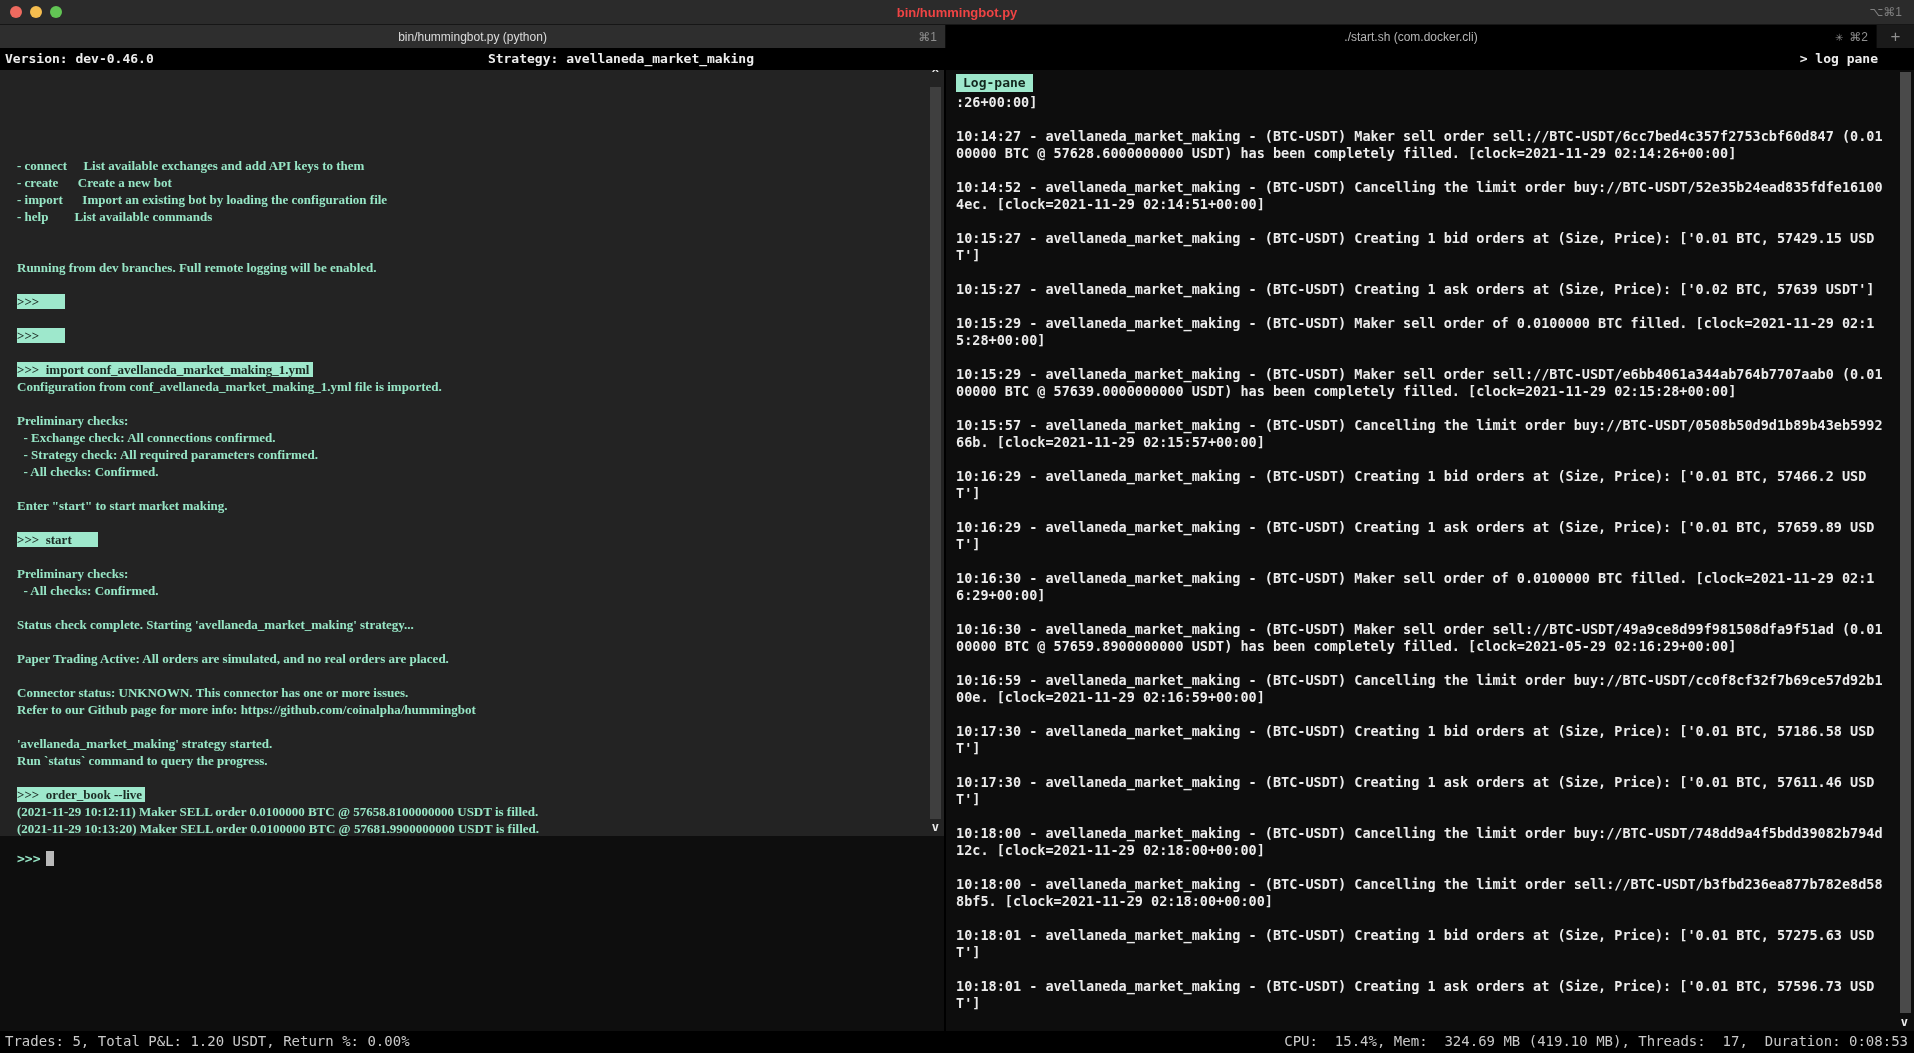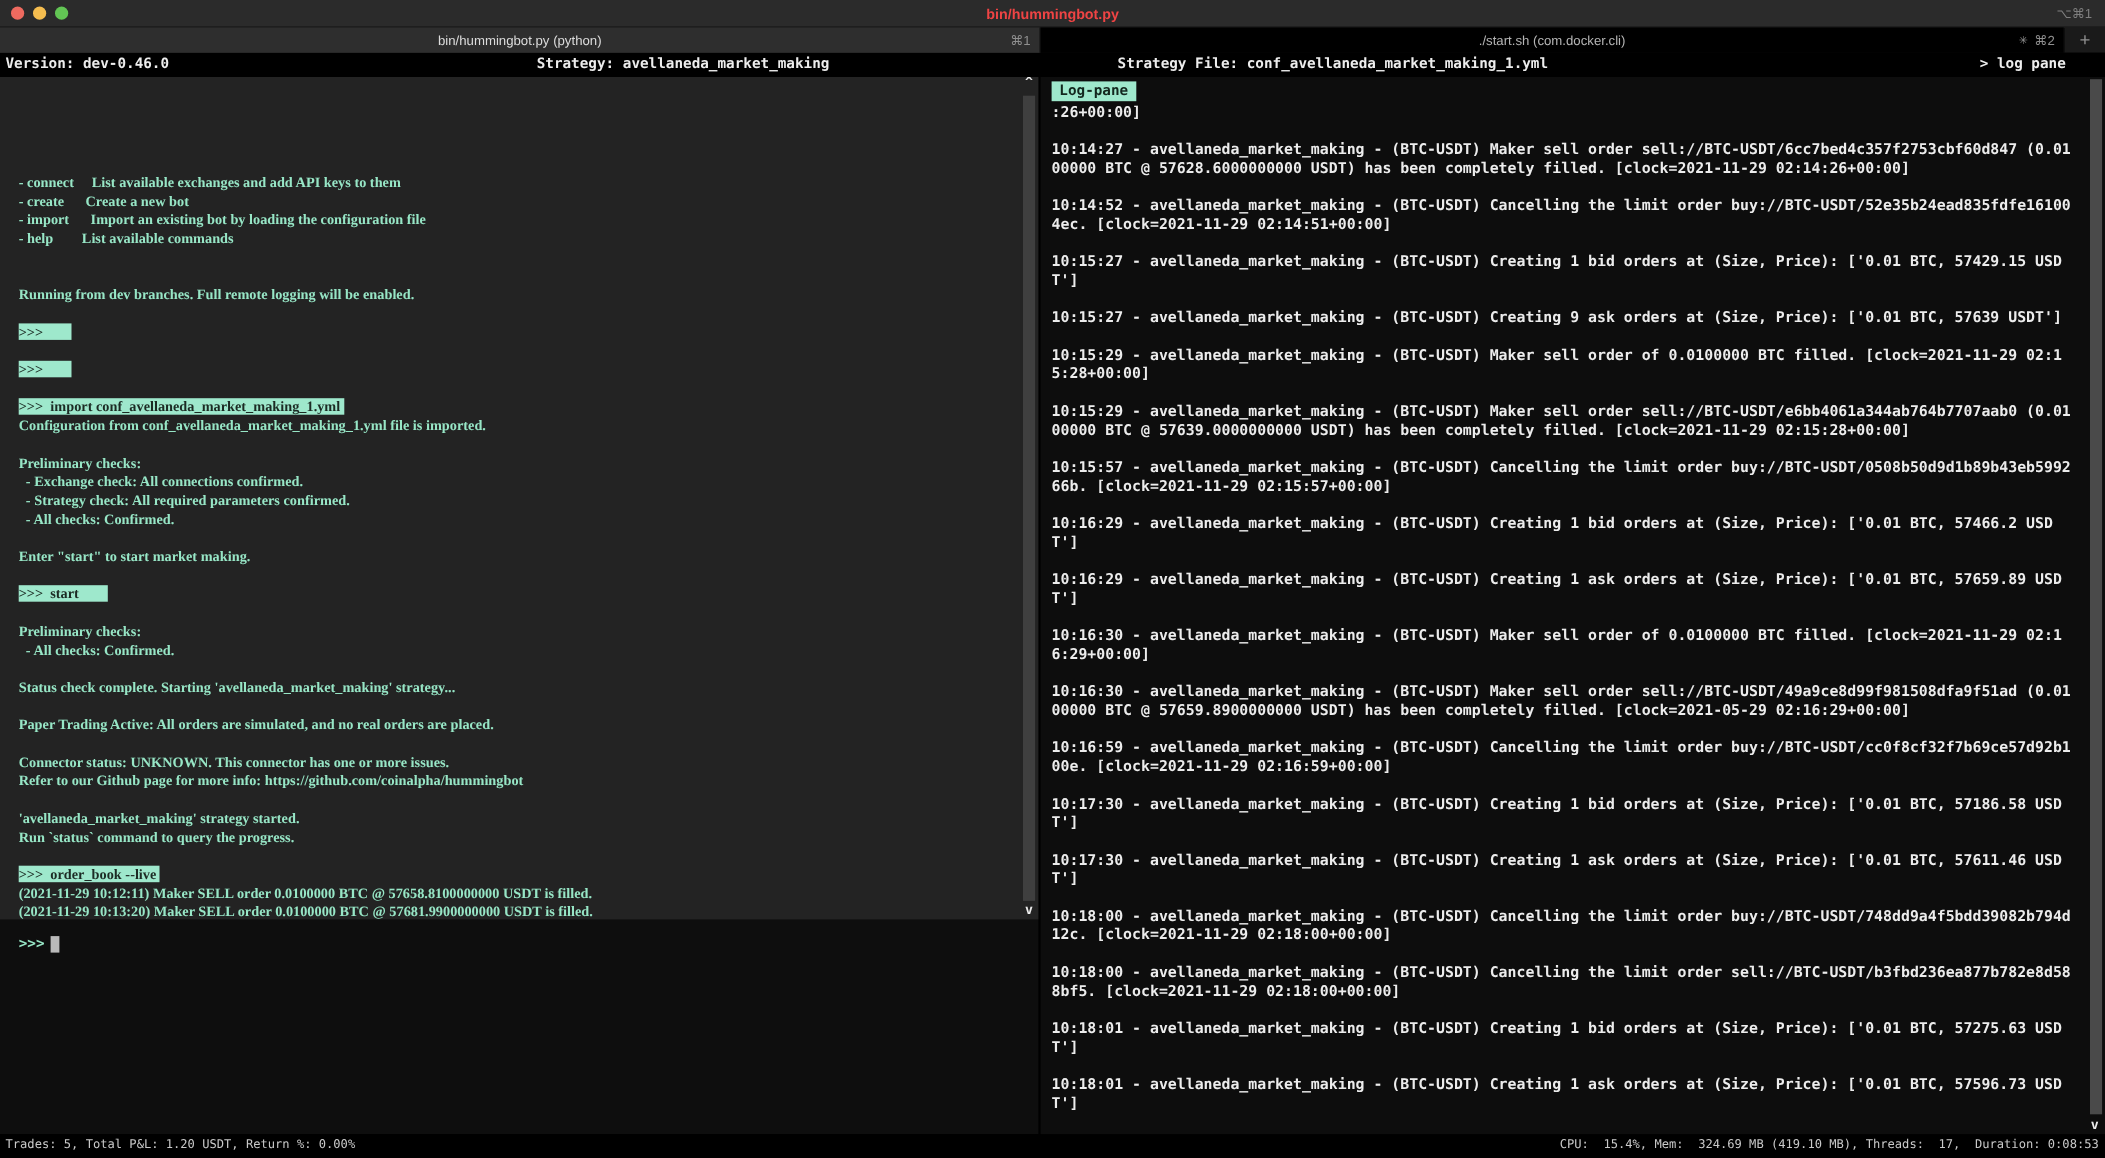--- a/index.html
+++ b/index.html
@@ -49,21 +49,21 @@
   .hl { background:#9ee8cc; color:#1c2b24; white-space:pre; }
   .rail { position:absolute; right:3px; top:17px; bottom:17px; width:11px; background:#3f3f3f; }
   .scroll-up { position:absolute; right:5px; top:-4px; color:#ededed; font-size:12px; }
   .scroll-down { position:absolute; right:5px; bottom:0; color:#ededed; font-size:12px; }
 
   
   .term-input { flex:1; background:#0e0e0e; padding:14px 0 0 17px; color:#97e6c6; font-size:13px; font-weight:bold; line-height:17px; white-space:pre; }
   .cursor { display:inline-block; width:8px; height:15px; background:#b9b9b9; vertical-align:text-bottom; margin-left:6px; }
 
   
-  .statusbar { height:22px; flex:0 0 auto; background:#000; color:#c9c9c9; font-size:11px; line-height:20px; white-space:pre; }
+  .statusbar { height:22px; flex:0 0 auto; background:#000; color:#c9c9c9; font-size:14px; line-height:20px; white-space:pre; }
   .statusbar.left { padding-left:5px; }
   .statusbar.right { text-align:right; padding-right:6px; }
   .pane { background:#000; }
 
   
   .log-area { flex:1; background:#0d0d0d; color:#ececec; font-size:13.5px; line-height:17px; font-weight:bold; padding:4px 0 0 10px; position:relative; overflow:hidden; }
   .log-badge { display:inline-block; background:#9ee8cc; color:#13271e; padding:0 7px; height:18px; line-height:18px; font-size:13px; margin-bottom:2px; }
   .log-overflow { white-space:pre; height:17px; }
   .log-entry { width:calc(114ch + 3px); word-break:break-all; white-space:pre-wrap; margin-top:17px; }
   .log-rail { position:absolute; right:3px; top:2px; bottom:18px; width:11px; background:#4a4a4a; }
@@ -112,31 +112,30 @@
         <span class="scroll-up">^</span>
         <span class="rail"></span>
         <span class="scroll-down">v</span>
       <div class="tline">- connect     List available exchanges and add API keys to them</div><div class="tline">- create      Create a new bot</div><div class="tline">- import      Import an existing bot by loading the configuration file</div><div class="tline">- help        List available commands</div><div class="tline">&nbsp;</div><div class="tline">&nbsp;</div><div class="tline">Running from dev branches. Full remote logging will be enabled.</div><div class="tline">&nbsp;</div><div class="tline"><span class="hl">&gt;&gt;&gt;        </span></div><div class="tline">&nbsp;</div><div class="tline"><span class="hl">&gt;&gt;&gt;        </span></div><div class="tline">&nbsp;</div><div class="tline"><span class="hl">&gt;&gt;&gt;  import conf_avellaneda_market_making_1.yml </span></div><div class="tline">Configuration from conf_avellaneda_market_making_1.yml file is imported.</div><div class="tline">&nbsp;</div><div class="tline">Preliminary checks:</div><div class="tline">  - Exchange check: All connections confirmed.</div><div class="tline">  - Strategy check: All required parameters confirmed.</div><div class="tline">  - All checks: Confirmed.</div><div class="tline">&nbsp;</div><div class="tline">Enter "start" to start market making.</div><div class="tline">&nbsp;</div><div class="tline"><span class="hl">&gt;&gt;&gt;  start        </span></div><div class="tline">&nbsp;</div><div class="tline">Preliminary checks:</div><div class="tline">  - All checks: Confirmed.</div><div class="tline">&nbsp;</div><div class="tline">Status check complete. Starting 'avellaneda_market_making' strategy...</div><div class="tline">&nbsp;</div><div class="tline">Paper Trading Active: All orders are simulated, and no real orders are placed.</div><div class="tline">&nbsp;</div><div class="tline">Connector status: UNKNOWN. This connector has one or more issues.</div><div class="tline">Refer to our Github page for more info: https://github.com/coinalpha/hummingbot</div><div class="tline">&nbsp;</div><div class="tline">'avellaneda_market_making' strategy started.</div><div class="tline">Run `status` command to query the progress.</div><div class="tline">&nbsp;</div><div class="tline"><span class="hl">&gt;&gt;&gt;  order_book --live </span></div><div class="tline">(2021-11-29 10:12:11) Maker SELL order 0.0100000 BTC @ 57658.8100000000 USDT is filled.</div><div class="tline">(2021-11-29 10:13:20) Maker SELL order 0.0100000 BTC @ 57681.9900000000 USDT is filled.</div></div>
       <div class="term-input"><span>&gt;&gt;&gt;</span><span class="cursor"></span></div>
       <div class="statusbar left">Trades: 5, Total P&amp;L: 1.20 USDT, Return %: 0.00%</div>
     </div>
 
     <div class="pane pane-right">
       <div class="pane-header">
-        <span class="strategy-file">Strategy File: conf_avellaneda_market_making_1.yml</span>
         <span class="logpane-toggle">&gt; log pane</span>
       </div>
       <div class="log-area">
         <div><span class="log-badge">Log-pane</span></div>
         <div class="log-overflow">:26+00:00]</div>
         <div>
             <div class="log-entry">10:14:27 - avellaneda_market_making - (BTC-USDT) Maker sell order sell://BTC-USDT/6cc7bed4c357f2753cbf60d847 (0.0100000 BTC @ 57628.6000000000 USDT) has been completely filled. [clock=2021-11-29 02:14:26+00:00]</div>
             <div class="log-entry">10:14:52 - avellaneda_market_making - (BTC-USDT) Cancelling the limit order buy://BTC-USDT/52e35b24ead835fdfe161004ec. [clock=2021-11-29 02:14:51+00:00]</div>
             <div class="log-entry">10:15:27 - avellaneda_market_making - (BTC-USDT) Creating 1 bid orders at (Size, Price): ['0.01 BTC, 57429.15 USDT']</div>
-            <div class="log-entry">10:15:27 - avellaneda_market_making - (BTC-USDT) Creating 9 ask orders at (Size, Price): ['0.01 BTC, 57639 USDT']</div>
+            <div class="log-entry">10:15:27 - avellaneda_market_making - (BTC-USDT) Creating 1 ask orders at (Size, Price): ['0.02 BTC, 57639 USDT']</div>
             <div class="log-entry">10:15:29 - avellaneda_market_making - (BTC-USDT) Maker sell order of 0.0100000 BTC filled. [clock=2021-11-29 02:15:28+00:00]</div>
             <div class="log-entry">10:15:29 - avellaneda_market_making - (BTC-USDT) Maker sell order sell://BTC-USDT/e6bb4061a344ab764b7707aab0 (0.0100000 BTC @ 57639.0000000000 USDT) has been completely filled. [clock=2021-11-29 02:15:28+00:00]</div>
             <div class="log-entry">10:15:57 - avellaneda_market_making - (BTC-USDT) Cancelling the limit order buy://BTC-USDT/0508b50d9d1b89b43eb599266b. [clock=2021-11-29 02:15:57+00:00]</div>
             <div class="log-entry">10:16:29 - avellaneda_market_making - (BTC-USDT) Creating 1 bid orders at (Size, Price): ['0.01 BTC, 57466.2 USDT']</div>
             <div class="log-entry">10:16:29 - avellaneda_market_making - (BTC-USDT) Creating 1 ask orders at (Size, Price): ['0.01 BTC, 57659.89 USDT']</div>
             <div class="log-entry">10:16:30 - avellaneda_market_making - (BTC-USDT) Maker sell order of 0.0100000 BTC filled. [clock=2021-11-29 02:16:29+00:00]</div>
             <div class="log-entry">10:16:30 - avellaneda_market_making - (BTC-USDT) Maker sell order sell://BTC-USDT/49a9ce8d99f981508dfa9f51ad (0.0100000 BTC @ 57659.8900000000 USDT) has been completely filled. [clock=2021-05-29 02:16:29+00:00]</div>
             <div class="log-entry">10:16:59 - avellaneda_market_making - (BTC-USDT) Cancelling the limit order buy://BTC-USDT/cc0f8cf32f7b69ce57d92b100e. [clock=2021-11-29 02:16:59+00:00]</div>
             <div class="log-entry">10:17:30 - avellaneda_market_making - (BTC-USDT) Creating 1 bid orders at (Size, Price): ['0.01 BTC, 57186.58 USDT']</div>
             <div class="log-entry">10:17:30 - avellaneda_market_making - (BTC-USDT) Creating 1 ask orders at (Size, Price): ['0.01 BTC, 57611.46 USDT']</div>

